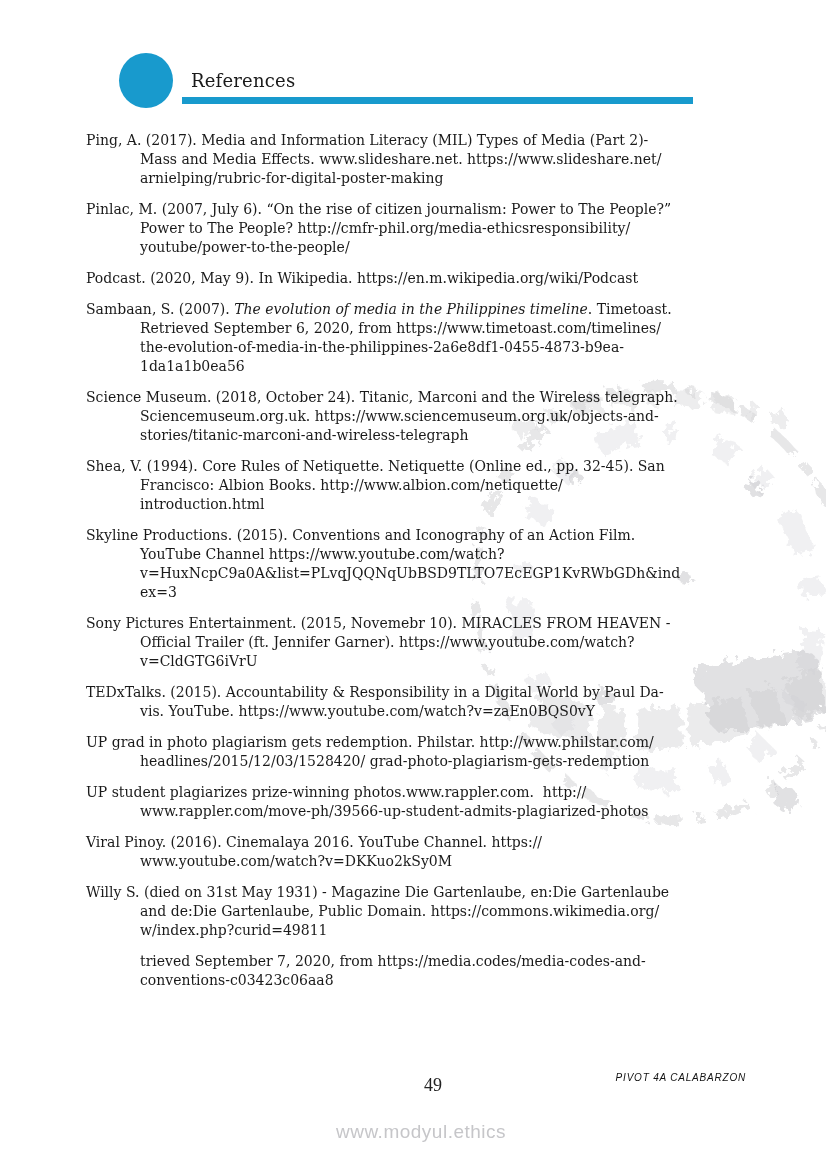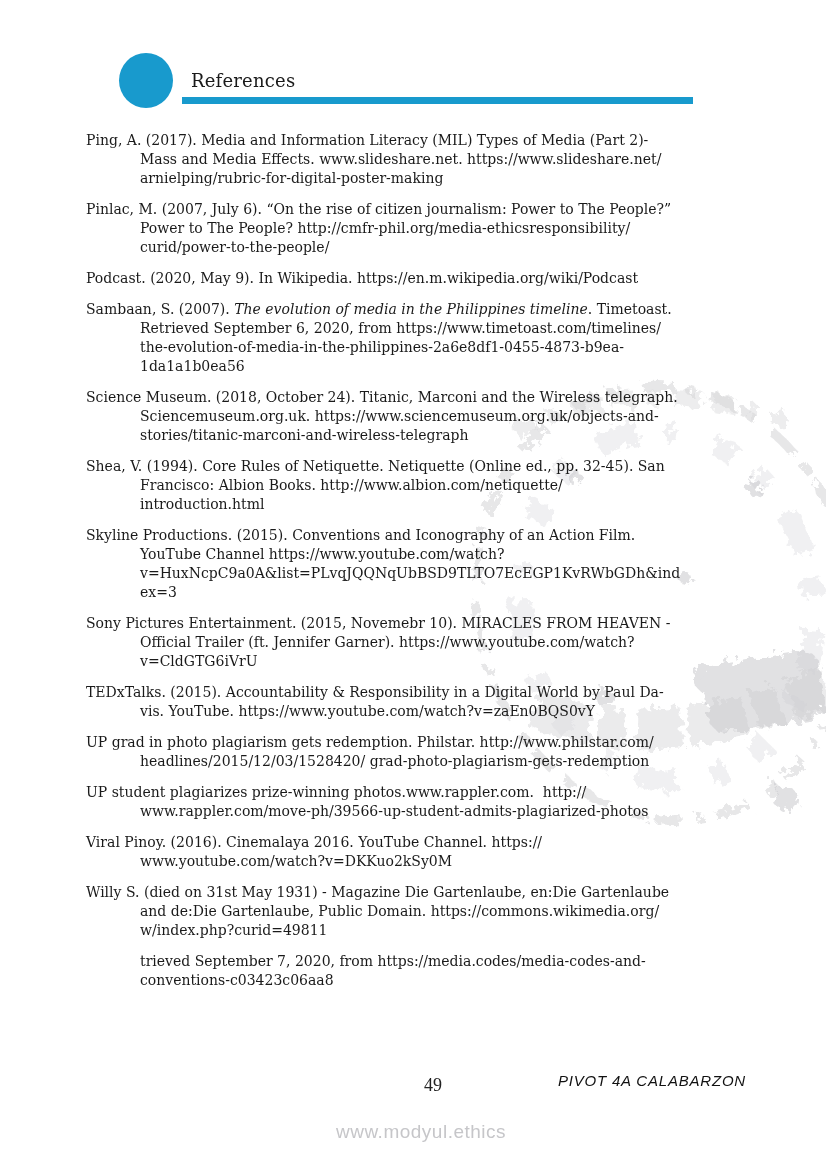--- a/index.html
+++ b/index.html
@@ -43,21 +43,21 @@
 
   
   .page-number{
     position:absolute;left:424px;top:1075px;
     font-family:Liberation Serif, serif;
     font-size:18px;color:#222222;
   }
   .edition{
     position:absolute;right:80px;top:1072px;
     font-family:"Liberation Sans",sans-serif;
-    font-style:italic;font-size:15px;letter-spacing:.8px;color:#111111;
+    font-style:italic;font-size:10px;letter-spacing:.8px;color:#111111;
   }
   .site-watermark{
     position:absolute;left:336px;top:1121px;
     font-family:"Liberation Sans",sans-serif;
     font-size:19px;letter-spacing:.5px;color:#c6c6c9;
   }
 </style>
 </head>
 <body>
 
@@ -94,21 +94,21 @@
 
   <div class="refs">
       <div class="ref">
         <div class="line"><span>Ping, A. (2017). Media and Information Literacy (MIL) Types of Media (Part 2)-</span></div>
         <div class="line cont"><span>Mass and Media Effects. www.slideshare.net. https://www.slideshare.net/</span></div>
         <div class="line cont"><span>arnielping/rubric-for-digital-poster-making</span></div>
       </div>
       <div class="ref">
         <div class="line"><span>Pinlac, M. (2007, July 6). “On the rise of citizen journalism: Power to The People?”</span></div>
         <div class="line cont"><span>Power to The People? http://cmfr-phil.org/media-ethicsresponsibility/</span></div>
-        <div class="line cont"><span>curid/power-to-the-people/</span></div>
+        <div class="line cont"><span>youtube/power-to-the-people/</span></div>
       </div>
       <div class="ref">
         <div class="line"><span>Podcast. (2020, May 9). In Wikipedia. https://en.m.wikipedia.org/wiki/Podcast</span></div>
       </div>
       <div class="ref">
         <div class="line"><span>Sambaan, S. (2007). </span><span class="it">The evolution of media in the Philippines timeline</span><span>. Timetoast.</span></div>
         <div class="line cont"><span>Retrieved September 6, 2020, from https://www.timetoast.com/timelines/</span></div>
         <div class="line cont"><span>the-evolution-of-media-in-the-philippines-2a6e8df1-0455-4873-b9ea-</span></div>
         <div class="line cont"><span>1da1a1b0ea56</span></div>
       </div>

